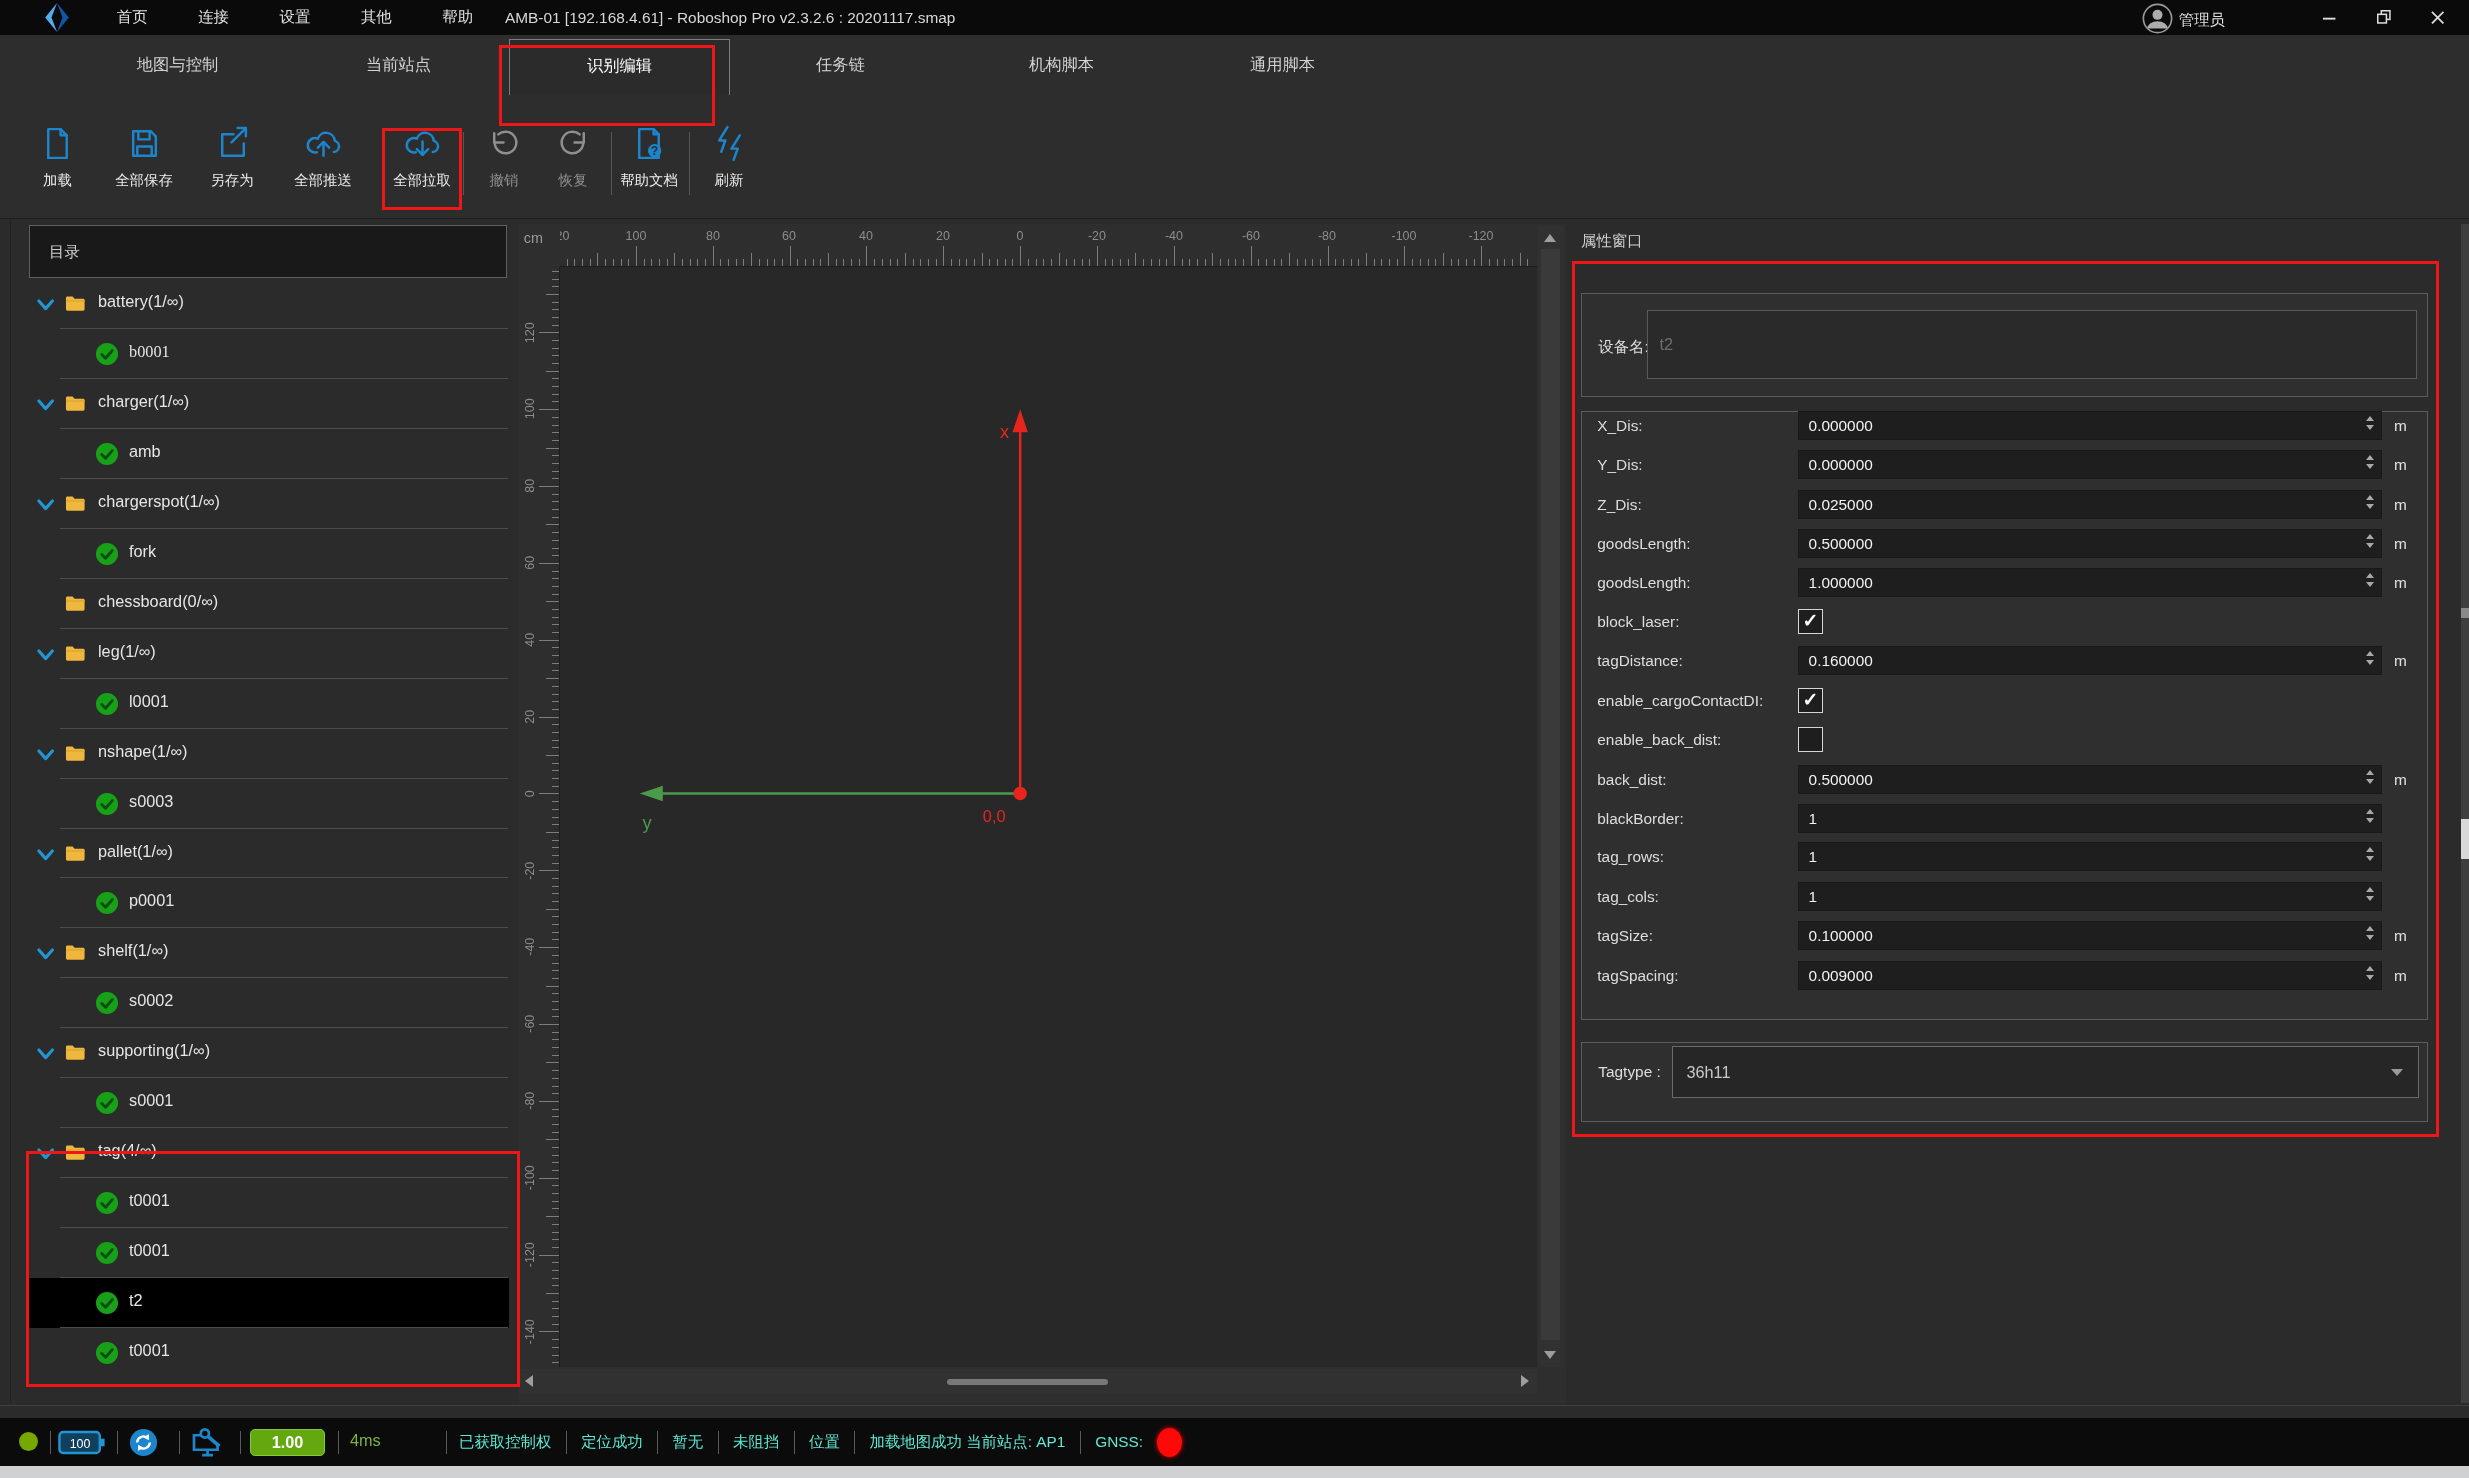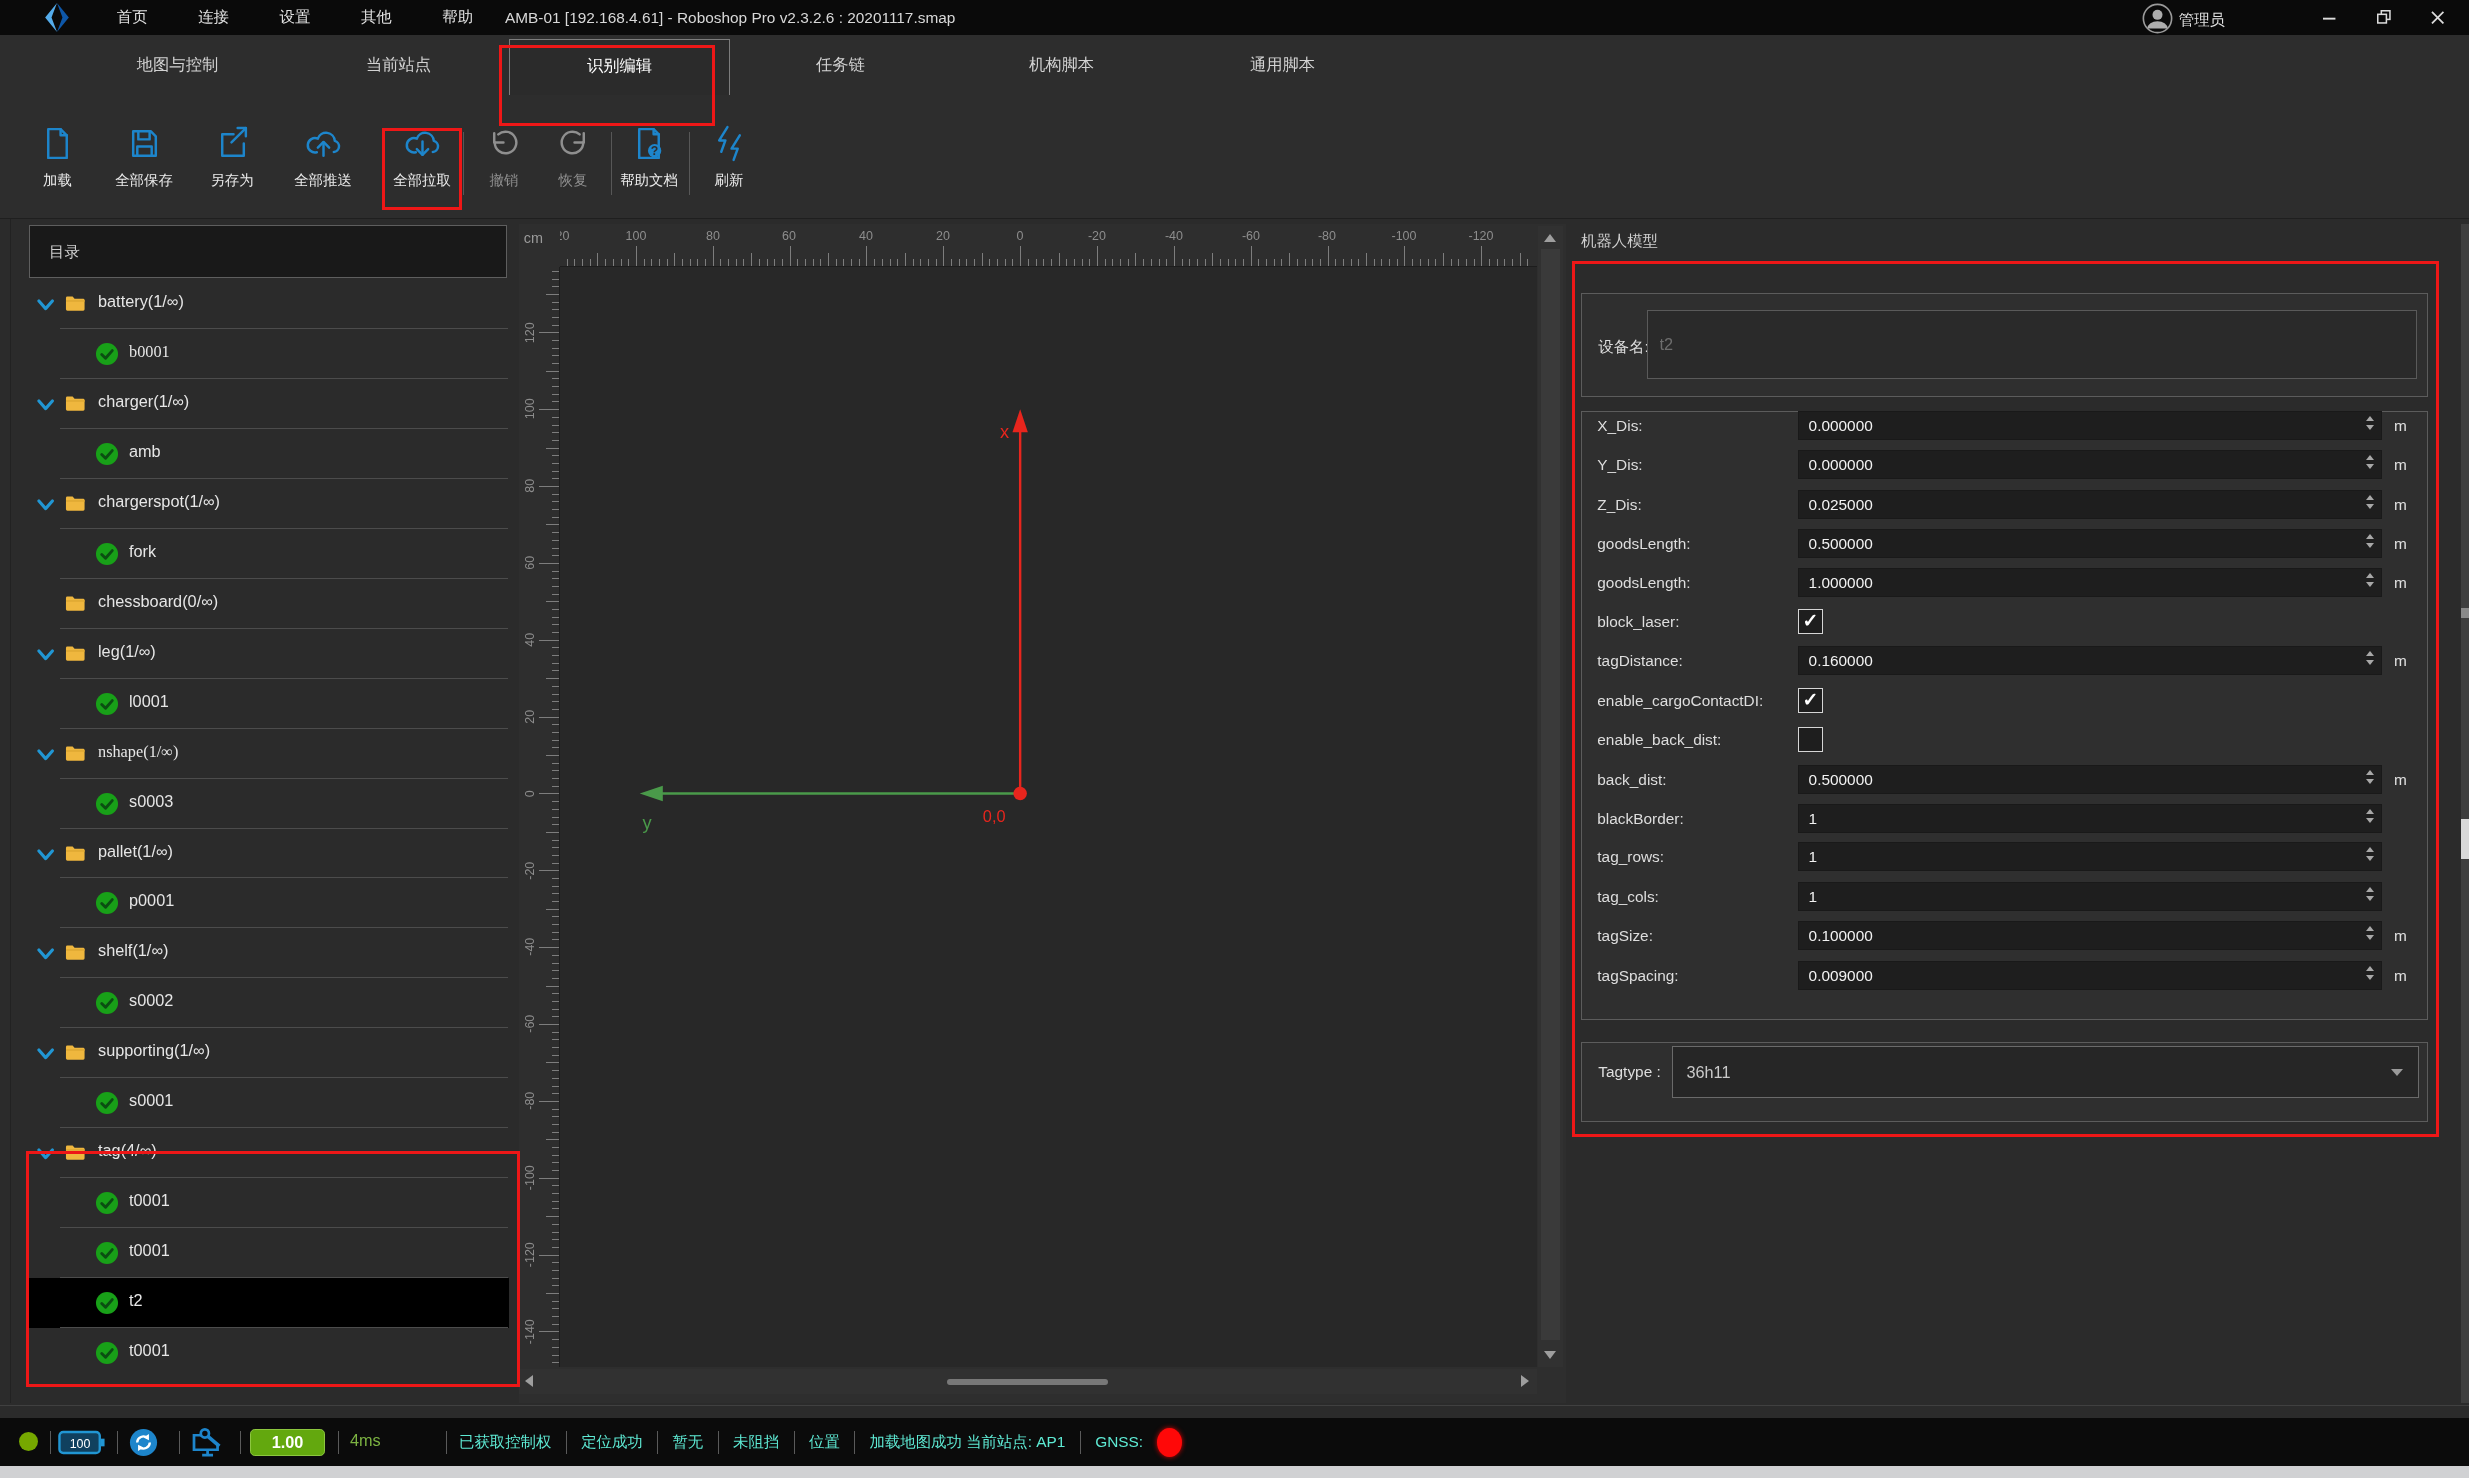--- a/index.html
+++ b/index.html
@@ -253,21 +253,21 @@
         <span class="tlabel" style="left: 69px;">leg(1/∞)</span>
       </div>
       <div class="tree-row" style="top: 400px;">
         <div class="rsep"></div>
         <span class="ticon" style="left: 66px; top: 13.4px;"><svg width="24" height="24" viewBox="0 0 25 25">
             <circle cx="12.5" cy="12.5" r="11.5" fill="#18a018"></circle>
             <path d="M7 13 l4 4 l7 -8" fill="none" stroke="#0b4d12" stroke-width="3" stroke-linecap="round" stroke-linejoin="round"></path>
           </svg></span>
         <span class="tlabel" style="left: 100px;">l0001</span>
       </div>
-      <div class="tree-row" style="top: 450px; font-family: Liberation Serif, serif;">
+      <div class="tree-row" style="top: 450px;">
         <div class="rsep"></div>
         <span class="ticon" style="left: 7.7px; top: 18px;"><svg width="17.3" height="12.5" viewBox="0 0 18 13">
             <path d="M2 2 l7 8 7 -8" fill="none" stroke="#2196d3" stroke-width="3.2" stroke-linecap="round" stroke-linejoin="round"></path>
           </svg></span>
         <span class="ticon" style="left: 36px; top: 16.3px;"><svg width="21" height="16.3" viewBox="0 0 22 17">
             <path d="M1 3 a1.5 1.5 0 0 1 1.5 -1.5 h5.5 l2 2.5 h9 a1.5 1.5 0 0 1 1.5 1.5 v9.5 a1.5 1.5 0 0 1 -1.5 1.5 h-16.5 a1.5 1.5 0 0 1 -1.5 -1.5 Z" fill="#efb73e"></path>
             <path d="M1 6.2 h20" stroke="#d9a32f" stroke-width="1.2"></path>
           </svg></span>
         <span class="tlabel" style="left: 69px;">nshape(1/∞)</span>
       </div>
@@ -703,21 +703,21 @@
     </div>
 
     <div class="sbar" style="left:0;top:1145px;width:1018px;height:25px">
       <div class="tri" style="left:5.8px;top:5.8px;border-top:6.7px solid transparent;border-bottom:6.7px solid transparent;border-right:8.6px solid #9e9e9e"></div>
       <div class="abs" style="left:428px;top:9.6px;width:161px;height:6.7px;background:#787878;border-radius:2.9px"></div>
       <div class="tri" style="right:7.7px;top:5.8px;border-top:6.7px solid transparent;border-bottom:6.7px solid transparent;border-left:8.6px solid #9e9e9e"></div>
     </div>
   </div>
 
   <div id="propspanel"></div>
-  <div id="propshdr">机器人模型</div>
+  <div id="propshdr">属性窗口</div>
 
   <div class="groupbox" style="left:1581px;top:293px;width:847px;height:104px">
     <div class="prop-label" style="top:37px">设备名:</div>
     <input id="devinput" type="text" placeholder="t2" style="">
   </div>
 
   <div class="groupbox" style="left:1581px;top:411px;width:847px;height:609px"></div>
   <div id="proprows" class="abs" style="left:1581px;top:410px;width:847px;height:611px">
       <div style="position: absolute; left: 0px; top: 0px; width: 847px; height: 31px;">
         <div class="prop-label">X_Dis:</div>

